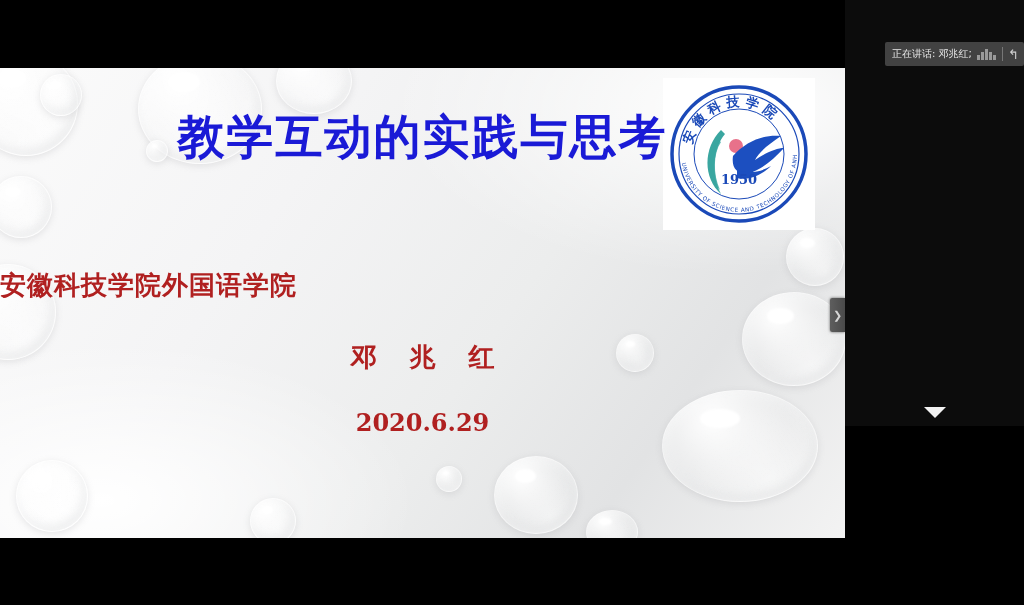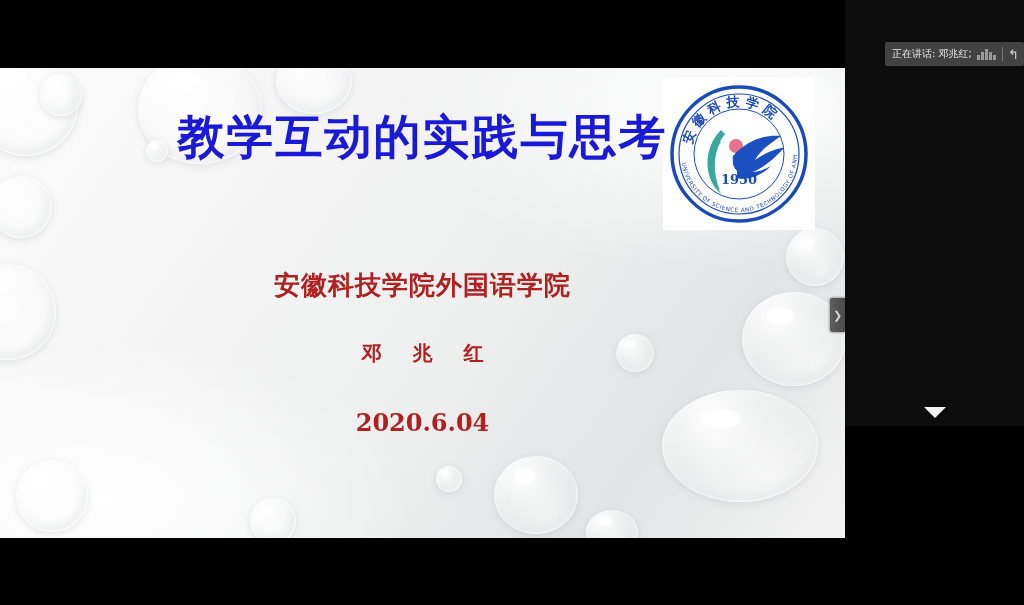--- a/index.html
+++ b/index.html
@@ -46,30 +46,29 @@
   #slide-title {
     position: absolute; left: 0; right: 0; top: 38px;
     text-align: center;
     font-family: "DejaVu Sans", sans-serif;
     font-size: 47px; font-weight: 700; color: #1a1ad6;
     letter-spacing: 2px;
     text-shadow: 0 0 1px rgba(255,255,255,0.7);
   }
   #slide-org {
     position: absolute; left: 0; right: 0; top: 200px;
-    text-align: center;
     font-family: Liberation Mono, monospace;
     font-size: 26px; font-weight: 700; color: #b02020;
     letter-spacing: 1px;
   }
   #slide-presenter {
     position: absolute; left: 0; right: 0; top: 272px;
     text-align: center;
     font-family: "DejaVu Serif", serif;
-    font-size: 20px; font-weight: 700; color: #b02020;
+    font-size: 26px; font-weight: 700; color: #b02020;
     letter-spacing: 12px; text-indent: 12px;
   }
   #slide-date {
     position: absolute; left: 0; right: 0; top: 340px;
     text-align: center;
     font-family: "DejaVu Serif", serif;
     font-size: 24px; font-weight: 700; color: #b02020;
     letter-spacing: 0px;
   }
 
@@ -174,21 +173,21 @@
           </text>
           <text font-family="DejaVu Sans, sans-serif" font-size="5.6" fill="#1a49b8" letter-spacing="0.6">
             <textPath href="#arcBot" startOffset="5%">UNIVERSITY OF SCIENCE AND TECHNOLOGY OF ANHUI</textPath>
           </text>
         </svg>
       </div>
 
       <div id="slide-title">教学互动的实践与思考</div>
       <div id="slide-org">安徽科技学院外国语学院</div>
       <div id="slide-presenter">邓 兆 红</div>
-      <div id="slide-date">2020.6.04</div>
+      <div id="slide-date">2020.6.29</div>
     </div>
 
     <div id="collapse-tab">❯</div>
   </div>
 
   <div id="sidebar">
 
     <div id="speaker-bar">
       <span id="speaker-label">正在讲话: 邓兆红;</span>
       <span class="sig">

